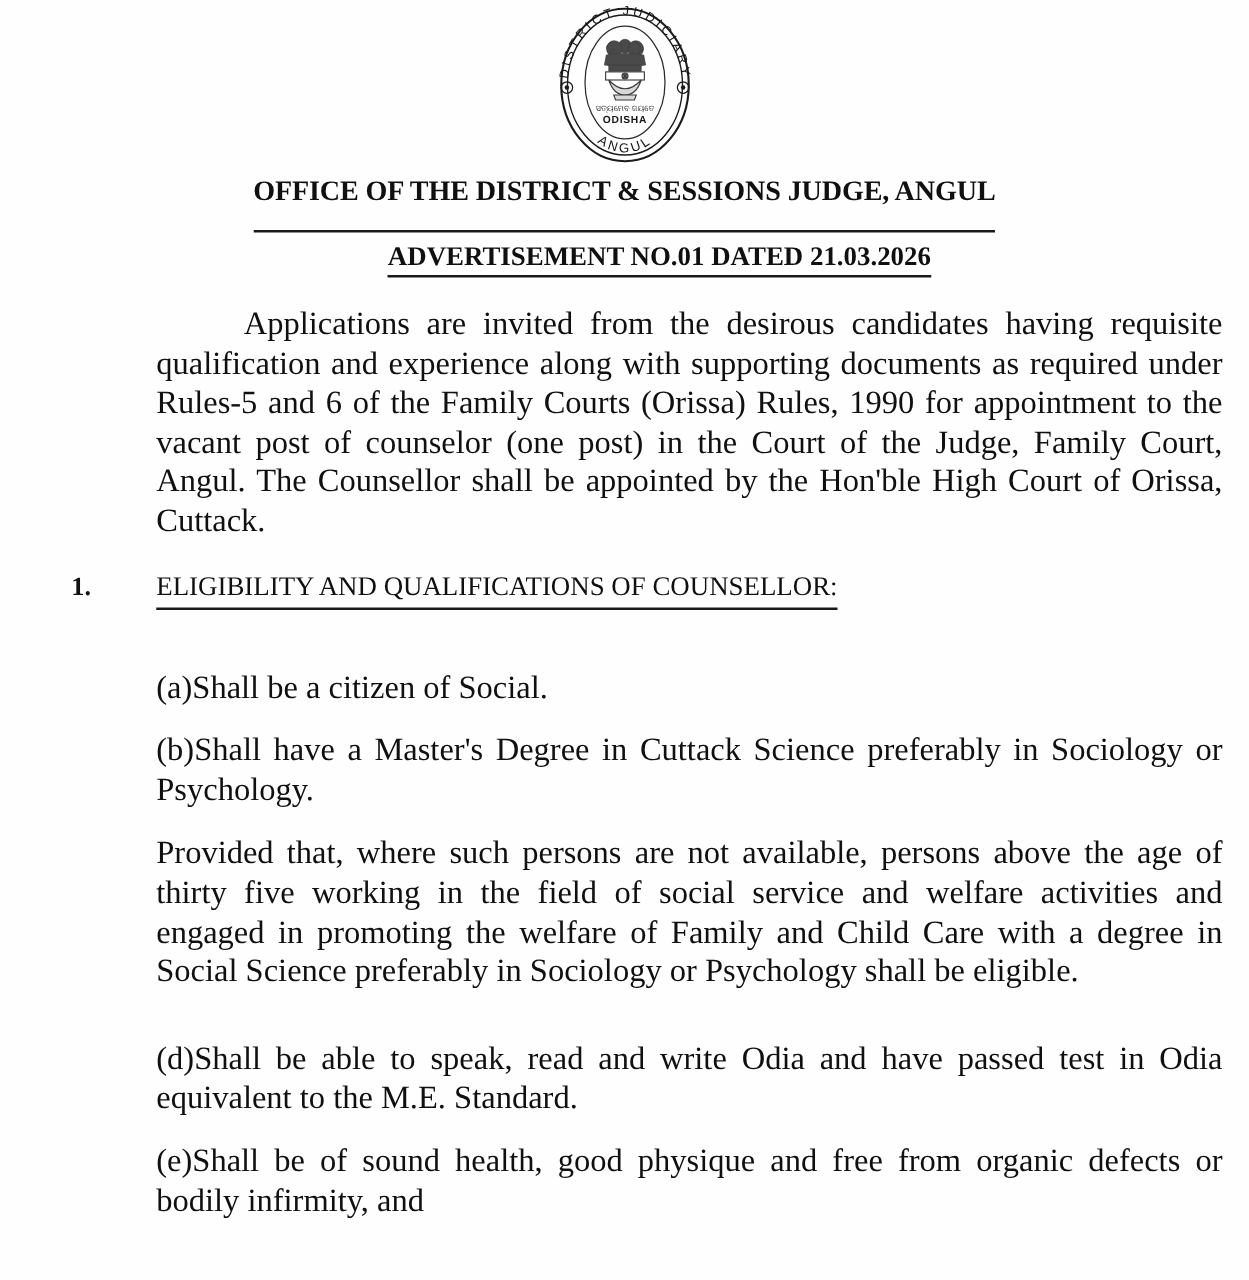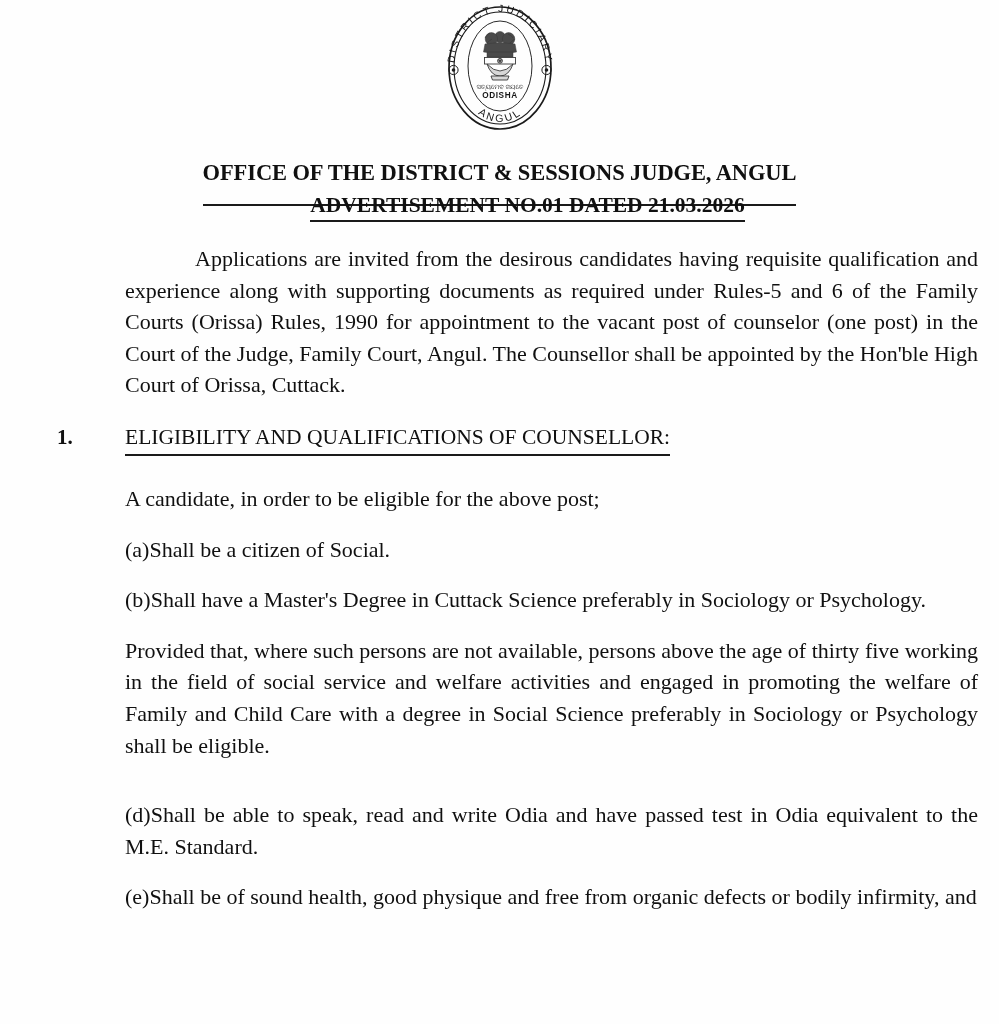--- a/index.html
+++ b/index.html
@@ -49,21 +49,20 @@
   }
   .doc-title {
     font-size: 22.5px;
     font-weight: bold;
     letter-spacing: -0.1px;
     line-height: 1.15;
     display: inline-block;
     border-bottom: 2.2px solid #1a1a1a;
     padding-bottom: 18px;
     white-space: nowrap;
-    margin-top: 20px;
   }
   .adv-block {
     position: absolute;
     top: 193px;
     left: 0;
     width: 999px;
     text-align: center;
     margin-left: 28px;
   }
   .adv-title {
@@ -78,21 +77,21 @@
 
   
   .body-area {
     position: absolute;
     left: 125px;
     top: 243px;
     width: 853px;
   }
   p.para {
     margin: 0 0 0 0;
-    font-size: 22px;
+    font-size: 26px;
     line-height: 31.6px;
     text-align: justify;
     text-justify: inter-word;
   }
   p.para.indent-first {
     text-indent: 70px;
   }
   .gap-s { height: 19px; }
   .gap-m { height: 21px; }
 
@@ -194,21 +193,20 @@
 
     <div class="gap-m"></div>
 
     <div class="section-row">
       <span class="section-num">1.</span>
       <span class="section-title">ELIGIBILITY AND QUALIFICATIONS OF COUNSELLOR:</span>
     </div>
 
     <div class="gap-s"></div>
 
-    <p class="para">A candidate, in order to be eligible for the above post;</p>
 
     <div class="gap-s"></div>
 
     <p class="para">(a)Shall be a citizen of Social.</p>
 
     <div class="gap-s"></div>
 
     <p class="para">(b)Shall have a Master's Degree in Cuttack Science preferably in Sociology or Psychology.</p>
 
     <div class="gap-s"></div>

